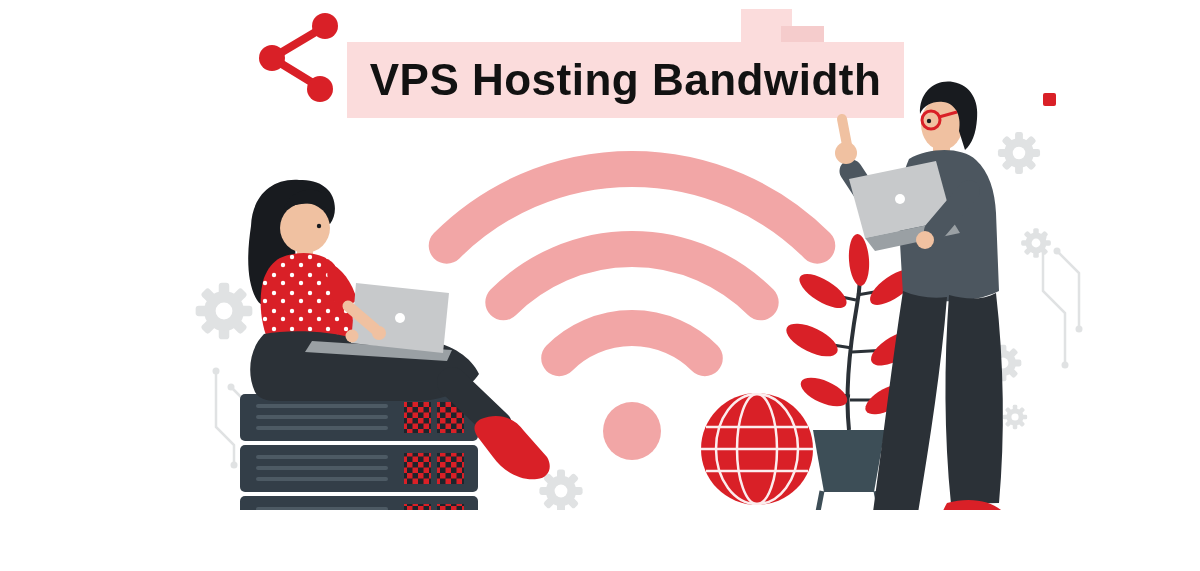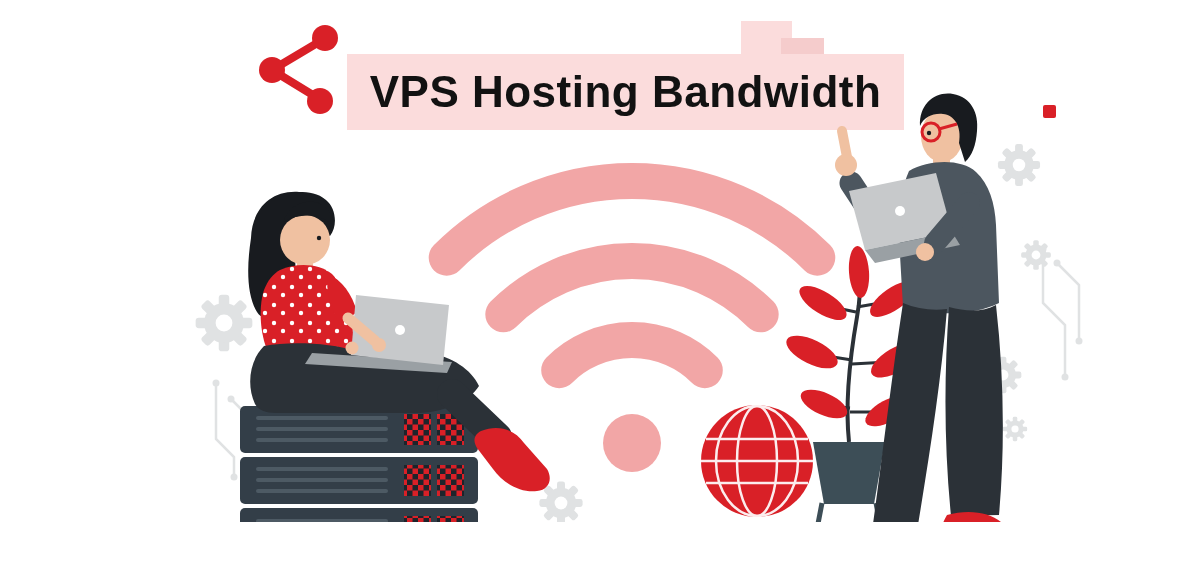--- a/index.html
+++ b/index.html
@@ -17,21 +17,21 @@
     --laptop-edge:#9aa0a4;
     --skin:#f0c1a1;
     --pot-teal:#3d4e57;
     --decor-gray:#e0e2e3;
     --ground-dark:#3a4147;
     --white:#ffffff;
     --text-black:#121212;
   }
   *{margin:0;padding:0;box-sizing:border-box}
   body{background:var(--white);font-family:"Liberation Sans",sans-serif}
-  .stage{position:relative;width:1200px;height:510px;margin:12px auto;background:var(--white);overflow:hidden}
+  .stage{position:relative;width:1200px;height:510px;margin:0 auto;background:var(--white);overflow:hidden}
   .scene{position:absolute;inset:0;width:1200px;height:571px}
   .banner-title{
     position:absolute;left:347px;top:42px;width:557px;height:76px;
     display:flex;align-items:center;justify-content:center;
     font-size:44px;font-weight:700;color:var(--text-black);
     letter-spacing:.5px;white-space:nowrap;z-index:3;pointer-events:none;
   }
   
   .f-red{fill:var(--accent-red)}        .s-red{stroke:var(--accent-red)}
   .f-banner{fill:var(--banner-pink)}    .f-banner2{fill:var(--banner-pink-deep)}

